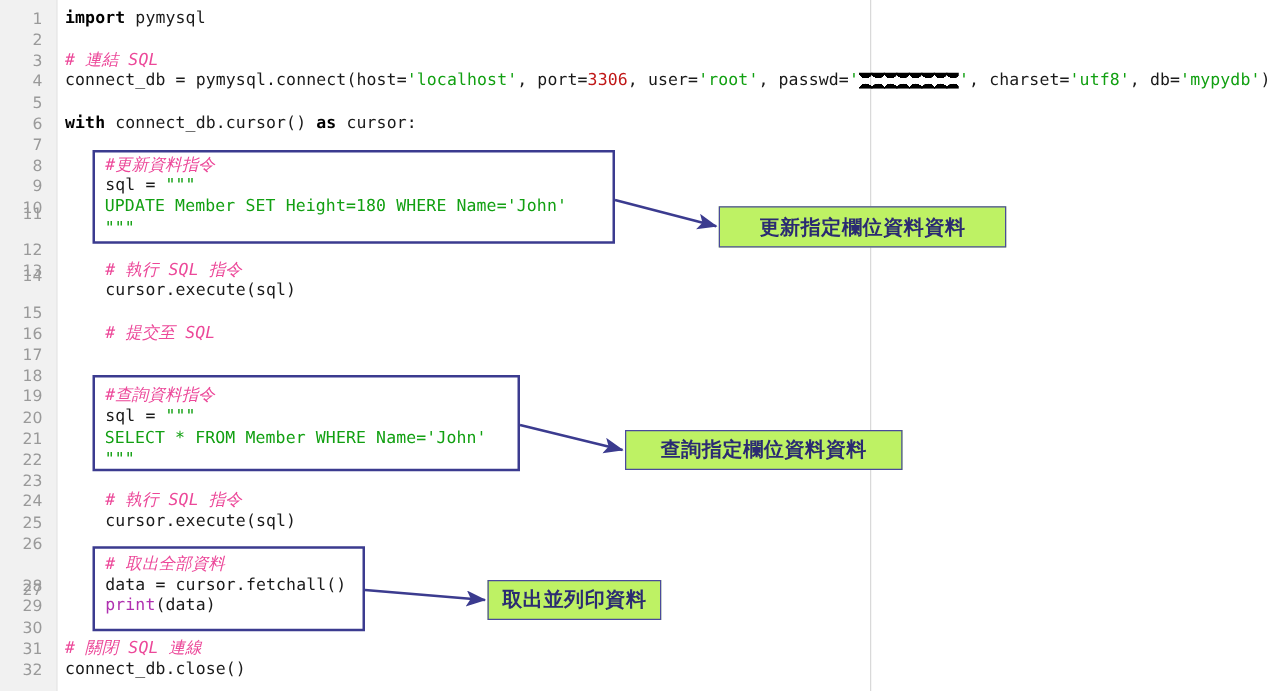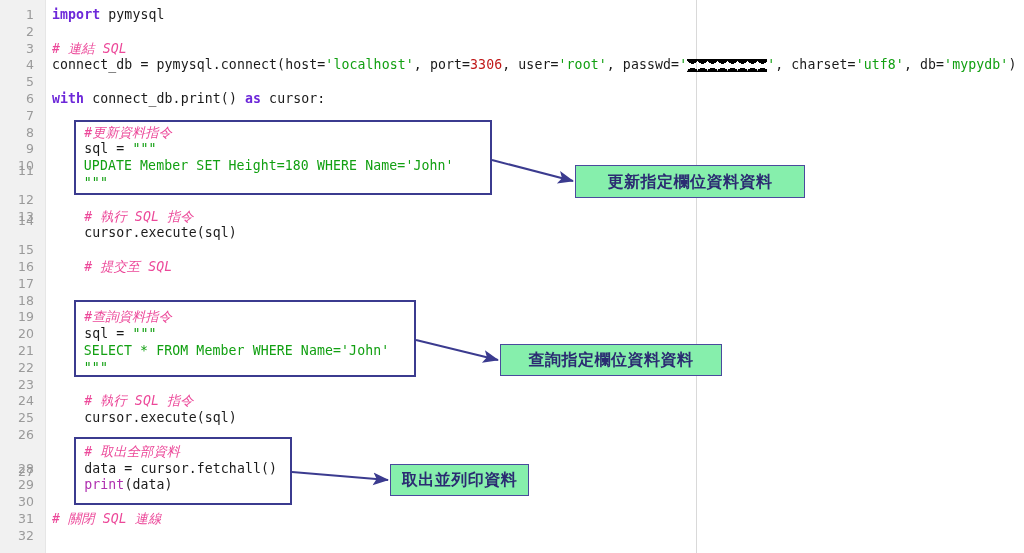--- a/index.html
+++ b/index.html
@@ -52,21 +52,21 @@
     position: absolute;
     left: 52px;
     height: 16.8px;
     line-height: 16.8px;
     font-size: 13.2px;
     letter-spacing: 0.1px;
     white-space: pre;
     color: #1a1a1a;
     font-family: "DejaVu Sans Mono", "Liberation Mono", monospace;
   }
-  .kw   { color: #6d28d9; font-weight: bold; }
+  .kw   { color: #000000; font-weight: bold; }
   .str  { color: #12a012; }
   .num  { color: #c01818; }
   .fn   { color: #b030b0; }
   .cmt  { color: #ec4899; font-style: italic; }
   .plain{ color: #1a1a1a; }
 
   
   .redact {
     display: inline-block;
     position: relative;
@@ -92,21 +92,21 @@
     border: 2px solid #3b3b8f;
     background: transparent;
     box-sizing: border-box;
   }
 
   
   .callout {
     position: absolute;
     box-sizing: border-box;
     border: 1.5px solid #4a4a9c;
-    background: #86efac;
+    background: #bef264;
     color: #2b2b72;
     font-family: "DejaVu Sans", "Liberation Sans", sans-serif;
     font-weight: bold;
     font-size: 16px;
     line-height: 1;
     display: flex;
     align-items: center;
     justify-content: center;
     letter-spacing: 0.5px;
   }
@@ -158,21 +158,21 @@
       <div class="ln" style="top: 527.8px;">32</div>
     </div>
   <div id="ruler"></div>
 
   <div id="code">
       <div class="cl" style="top: 7px;"><span class="kw">import</span><span class="plain"> pymysql</span></div>
       <div class="cl" style="top: 23.8px;"></div>
       <div class="cl" style="top: 40.6px;"><span class="cmt"># 連結 SQL</span></div>
       <div class="cl" style="top: 57.4px;"><span class="plain">connect_db = pymysql.connect(host=</span><span class="str">'localhost'</span><span class="plain">, port=</span><span class="num">3306</span><span class="plain">, user=</span><span class="str">'root'</span><span class="plain">, passwd=</span><span class="str">'</span><span class="redact"><i></i><i></i><i></i><i></i><i></i><i></i><i></i><i></i></span><span class="str">'</span><span class="plain">, charset=</span><span class="str">'utf8'</span><span class="plain">, db=</span><span class="str">'mypydb'</span><span class="plain">)</span></div>
       <div class="cl" style="top: 74.2px;"></div>
-      <div class="cl" style="top: 91px;"><span class="kw">with</span><span class="plain"> connect_db.print() </span><span class="kw">as</span><span class="plain"> cursor:</span></div>
+      <div class="cl" style="top: 91px;"><span class="kw">with</span><span class="plain"> connect_db.cursor() </span><span class="kw">as</span><span class="plain"> cursor:</span></div>
       <div class="cl" style="top: 107.8px;"></div>
       <div class="cl" style="top: 124.6px;"><span class="cmt">    #更新資料指令</span></div>
       <div class="cl" style="top: 141.4px;"><span class="plain">    sql = </span><span class="str">"""</span></div>
       <div class="cl" style="top: 158.2px; left: 83.8px;"><span class="str">UPDATE Member SET Height=180 WHERE Name='John'</span></div>
       <div class="cl" style="top: 175px; left: 83.8px;"><span class="str">"""</span></div>
       <div class="cl" style="top: 191.8px;"></div>
       <div class="cl" style="top: 208.6px;"><span class="cmt">    # 執行 SQL 指令</span></div>
       <div class="cl" style="top: 225.4px;"><span class="plain">    cursor.execute(sql)</span></div>
       <div class="cl" style="top: 242.2px;"></div>
       <div class="cl" style="top: 259px;"><span class="cmt">    # 提交至 SQL</span></div>
@@ -183,20 +183,21 @@
       <div class="cl" style="top: 359.8px; left: 83.8px;"><span class="str">"""</span></div>
       <div class="cl" style="top: 376.6px;"></div>
       <div class="cl" style="top: 393.4px;"><span class="cmt">    # 執行 SQL 指令</span></div>
       <div class="cl" style="top: 410.2px;"><span class="plain">    cursor.execute(sql)</span></div>
       <div class="cl" style="top: 427px;"></div>
       <div class="cl" style="top: 443.8px;"><span class="cmt">    # 取出全部資料</span></div>
       <div class="cl" style="top: 460.6px;"><span class="plain">    data = cursor.fetchall()</span></div>
       <div class="cl" style="top: 477.4px;"><span class="plain">    </span><span class="fn">print</span><span class="plain">(data)</span></div>
       <div class="cl" style="top: 494.2px;"></div>
       <div class="cl" style="top: 511px;"><span class="cmt"># 關閉 SQL 連線</span></div>
+      <div class="cl" style="top: 527.8px;"><span class="plain">connect_db.close()</span></div>
     </div>
 
   <svg id="arrows" viewBox="0 0 1024 553" xmlns="http://www.w3.org/2000/svg">
     <defs>
       <marker id="ah" markerWidth="9" markerHeight="9" refX="7.5" refY="3.2" orient="auto" markerUnits="strokeWidth">
         <path d="M0,0 L8,3.2 L0,6.4 L1.8,3.2 z" fill="#3b3b8f"></path>
       </marker>
     </defs>
     <g id="arrow-paths">
         <line x1="492" y1="160" x2="573" y2="181" stroke="#3b3b8f" stroke-width="2" marker-end="url(#ah)"></line>

